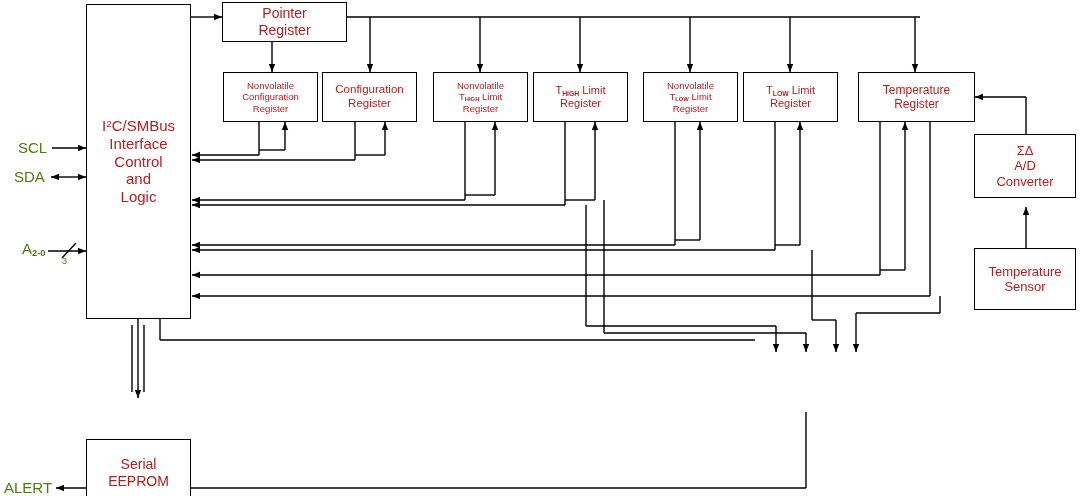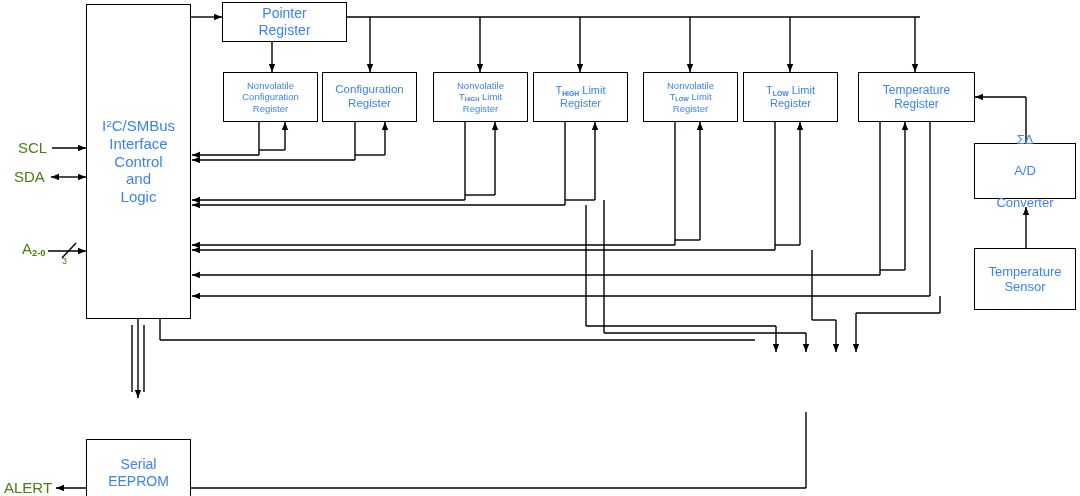--- a/index.html
+++ b/index.html
@@ -18,21 +18,21 @@
   .box {
     position: absolute;
     box-sizing: border-box;
     border: 1.4px solid #000000;
     background: #ffffff;
     display: flex;
     flex-direction: column;
     align-items: center;
     justify-content: center;
     text-align: right;
-    color: #3b82f6;
+    color: #b91c1c;
     line-height: 1.18;
     z-index: 5;
   }
   .box .ln { display: block; white-space: nowrap; }
   .lbl {
     position: absolute;
     color: #4d7c0f;
     white-space: nowrap;
     z-index: 6;
   }
@@ -201,21 +201,21 @@
   <div class="box" style="left:743px; top:72px; width:95px; height:50px; font-size:11px;">
     <span class="ln">T<sub>LOW</sub> Limit</span>
     <span class="ln">Register</span>
   </div>
 
   <div class="box" style="left:858px; top:72px; width:117px; height:50px; font-size:12px;">
     <span class="ln">Temperature</span>
     <span class="ln">Register</span>
   </div>
 
-  <div class="box" style="left:974px; top:143px; width:102px; height:56px; font-size:13px;gap:16px;">
+  <div class="box" style="left:974px; top:134px; width:102px; height:64px; font-size:13px;">
     <span class="ln">ΣΔ</span>
     <span class="ln">A/D</span>
     <span class="ln">Converter</span>
   </div>
 
   <div class="box" style="left:974px; top:248px; width:102px; height:62px; font-size:13px;">
     <span class="ln">Temperature</span>
     <span class="ln">Sensor</span>
   </div>
 

